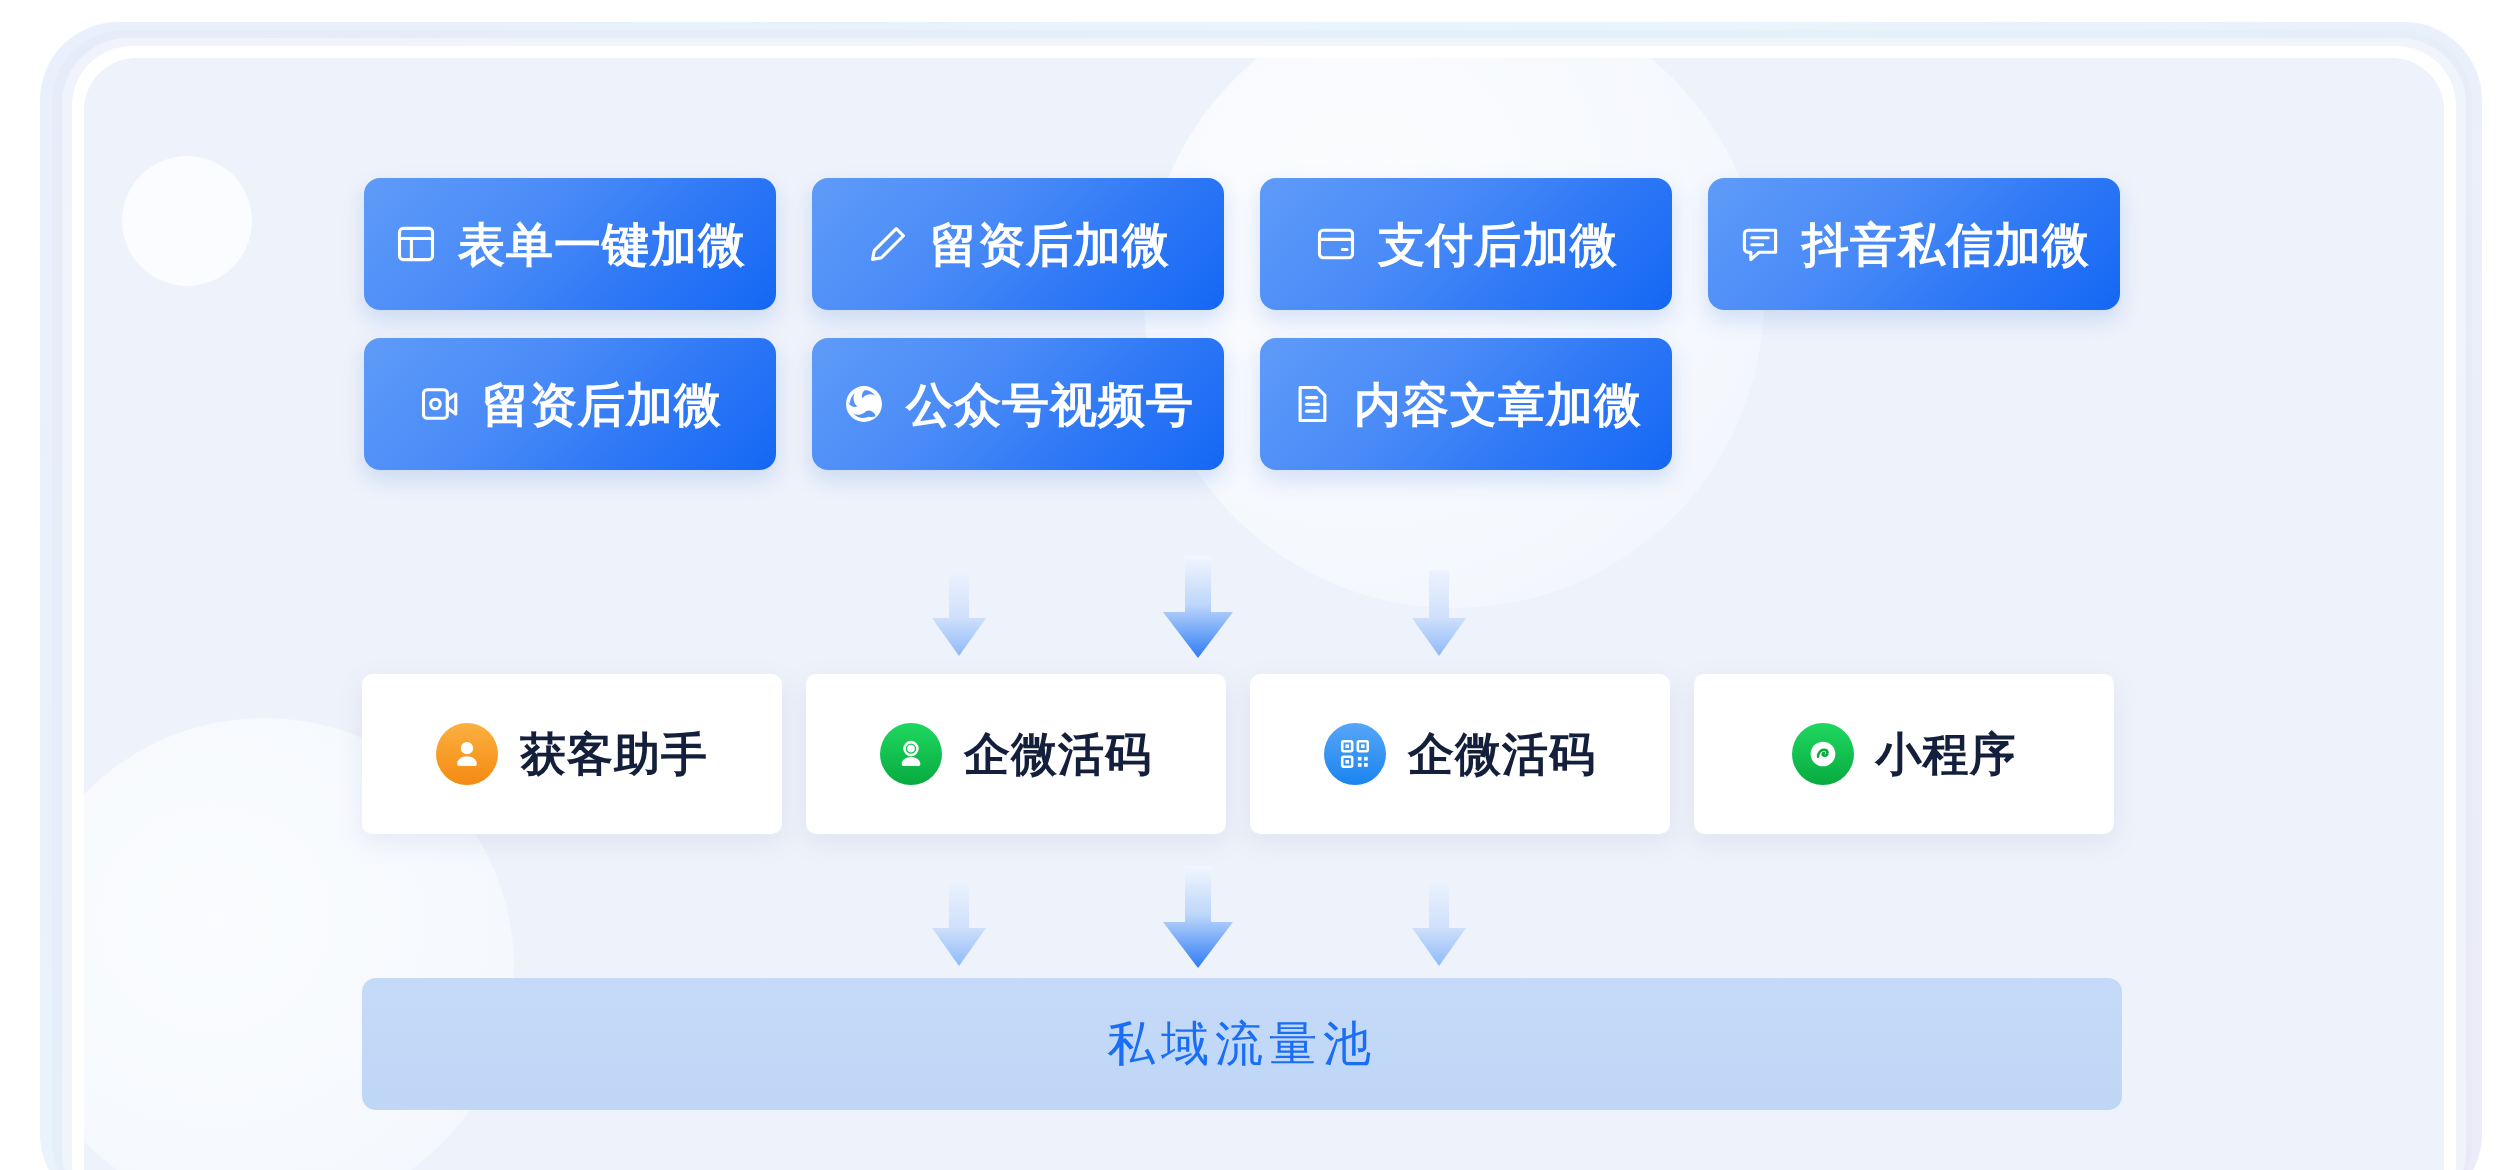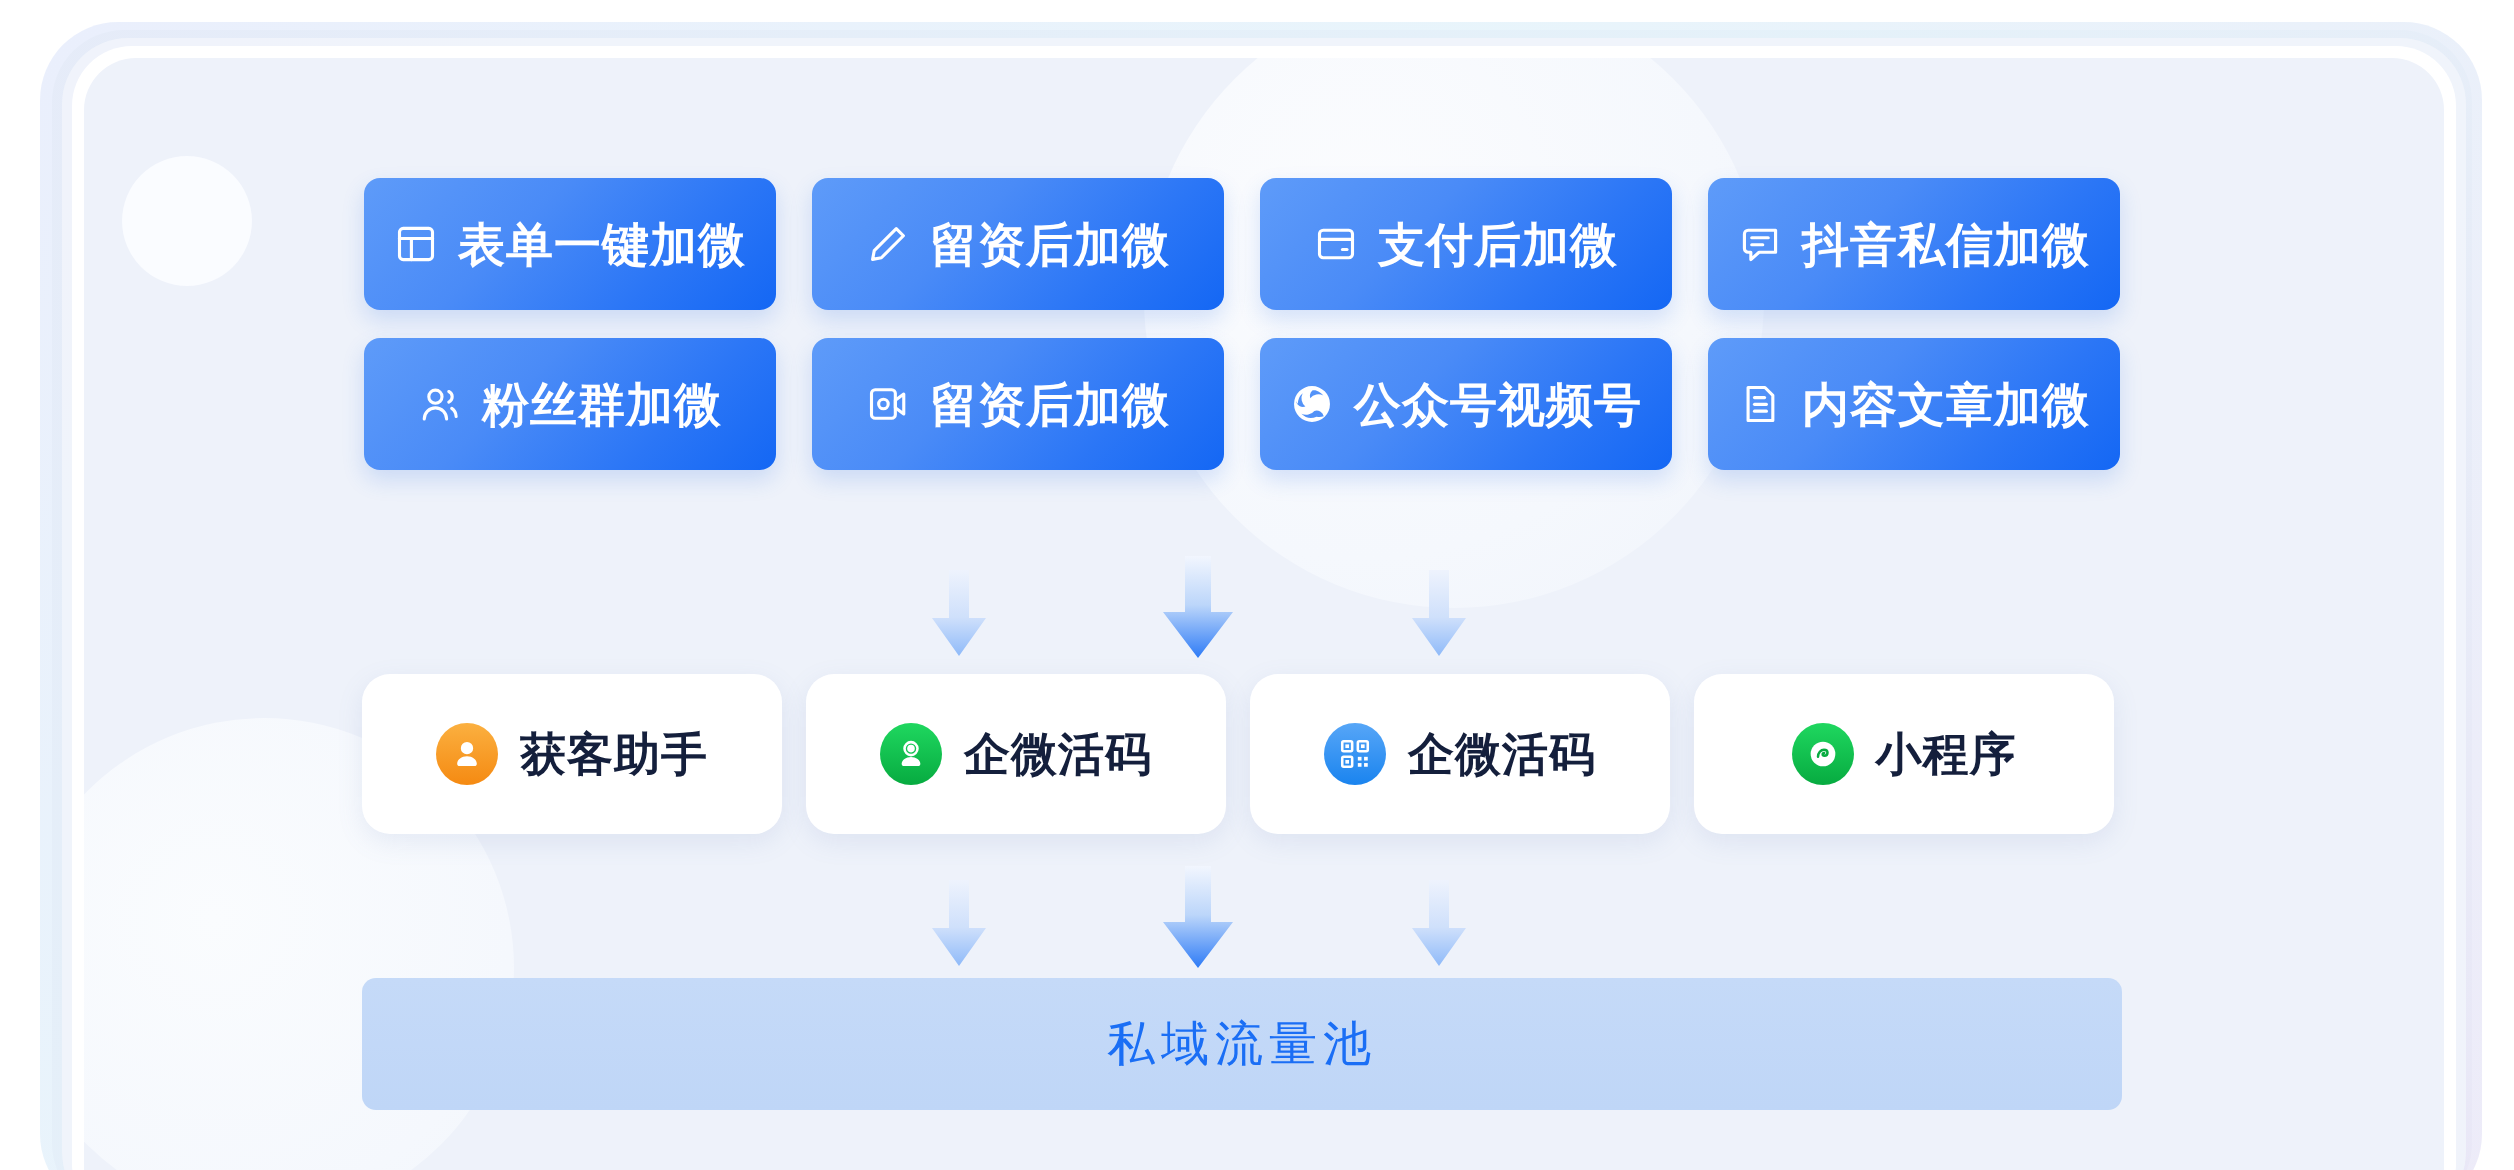--- a/index.html
+++ b/index.html
@@ -54,21 +54,21 @@
   .arrow-row.bottom{top:808px;}
   .arrow{position:absolute;}
   .ar1{left:560px;top:14px;}
   .ar2{left:790px;top:0px;}
   .ar3{left:1040px;top:14px;}
 
   
   .tool-grid{position:absolute;left:278px;top:616px;width:1760px;
              display:grid;grid-template-columns:repeat(4,420px);
              grid-auto-rows:160px;column-gap:24px;}
-  .tool-card{background:#ffffff;border-radius:28px;
+  .tool-card{background:#ffffff;border-radius:10px;
              box-shadow:0 8px 26px rgba(108,134,186,.13);
              display:flex;align-items:center;justify-content:center;gap:22px;
              cursor:pointer;}
   .tool-card .circ{width:62px;height:62px;border-radius:50%;flex:0 0 62px;
                    display:flex;align-items:center;justify-content:center;}
   .tool-card .tlbl{color:#141f3c;font-size:46px;line-height:1;font-weight:700;
                    letter-spacing:1px;white-space:nowrap;}
 
   
   .pool{position:absolute;left:278px;top:920px;width:1760px;height:132px;
@@ -132,31 +132,20 @@
           <span class="ico">
             <svg viewBox="0 0 24 24" width="44" height="44" fill="none" stroke="#fff" stroke-width="1.7" stroke-linecap="round" stroke-linejoin="round">
               <path d="M20.5 4.5 H5.5 a2 2 0 0 0-2 2 v8 a2 2 0 0 0 2 2 H7 v4 l4.5-4 H20.5 a0 0 0 0 0 0 0 V4.5 Z"></path>
               <line x1="7.5" y1="8.6" x2="16.5" y2="8.6"></line>
                 <line x1="7.5" y1="12.4" x2="13.5" y2="12.4"></line>
             </svg>
           </span>
           <span class="lbl">抖音私信加微</span>
         </div>
 
-        <div class="src-btn">
-          <span class="ico">
-            <svg viewBox="0 0 24 24" width="44" height="44" fill="none" stroke="#fff" stroke-width="1.7" stroke-linecap="round" stroke-linejoin="round">
-              <circle cx="9.5" cy="8" r="3.6"></circle>
-                <path d="M3.4 20.2 a6.1 6.1 0 0 1 12.2 0"></path>
-              <path d="M16.8 5.2 a3.2 3.2 0 0 1 0 5.8"></path>
-                <path d="M18.4 14.4 a5.6 5.6 0 0 1 2.4 4.4"></path>
-            </svg>
-          </span>
-          <span class="lbl">粉丝群加微</span>
-        </div>
 
         <div class="src-btn">
           <span class="ico">
             <svg viewBox="0 0 24 24" width="44" height="44" fill="none" stroke="#fff" stroke-width="1.7" stroke-linecap="round" stroke-linejoin="round">
               <rect x="3" y="4.2" width="13" height="15.6" rx="2"></rect>
               <path d="M16 10 L20.6 6.6 v10.8 L16 14 Z"></path>
               <circle cx="9.5" cy="12" r="2.6"></circle>
             </svg>
           </span>
           <span class="lbl">留资后加微</span>

